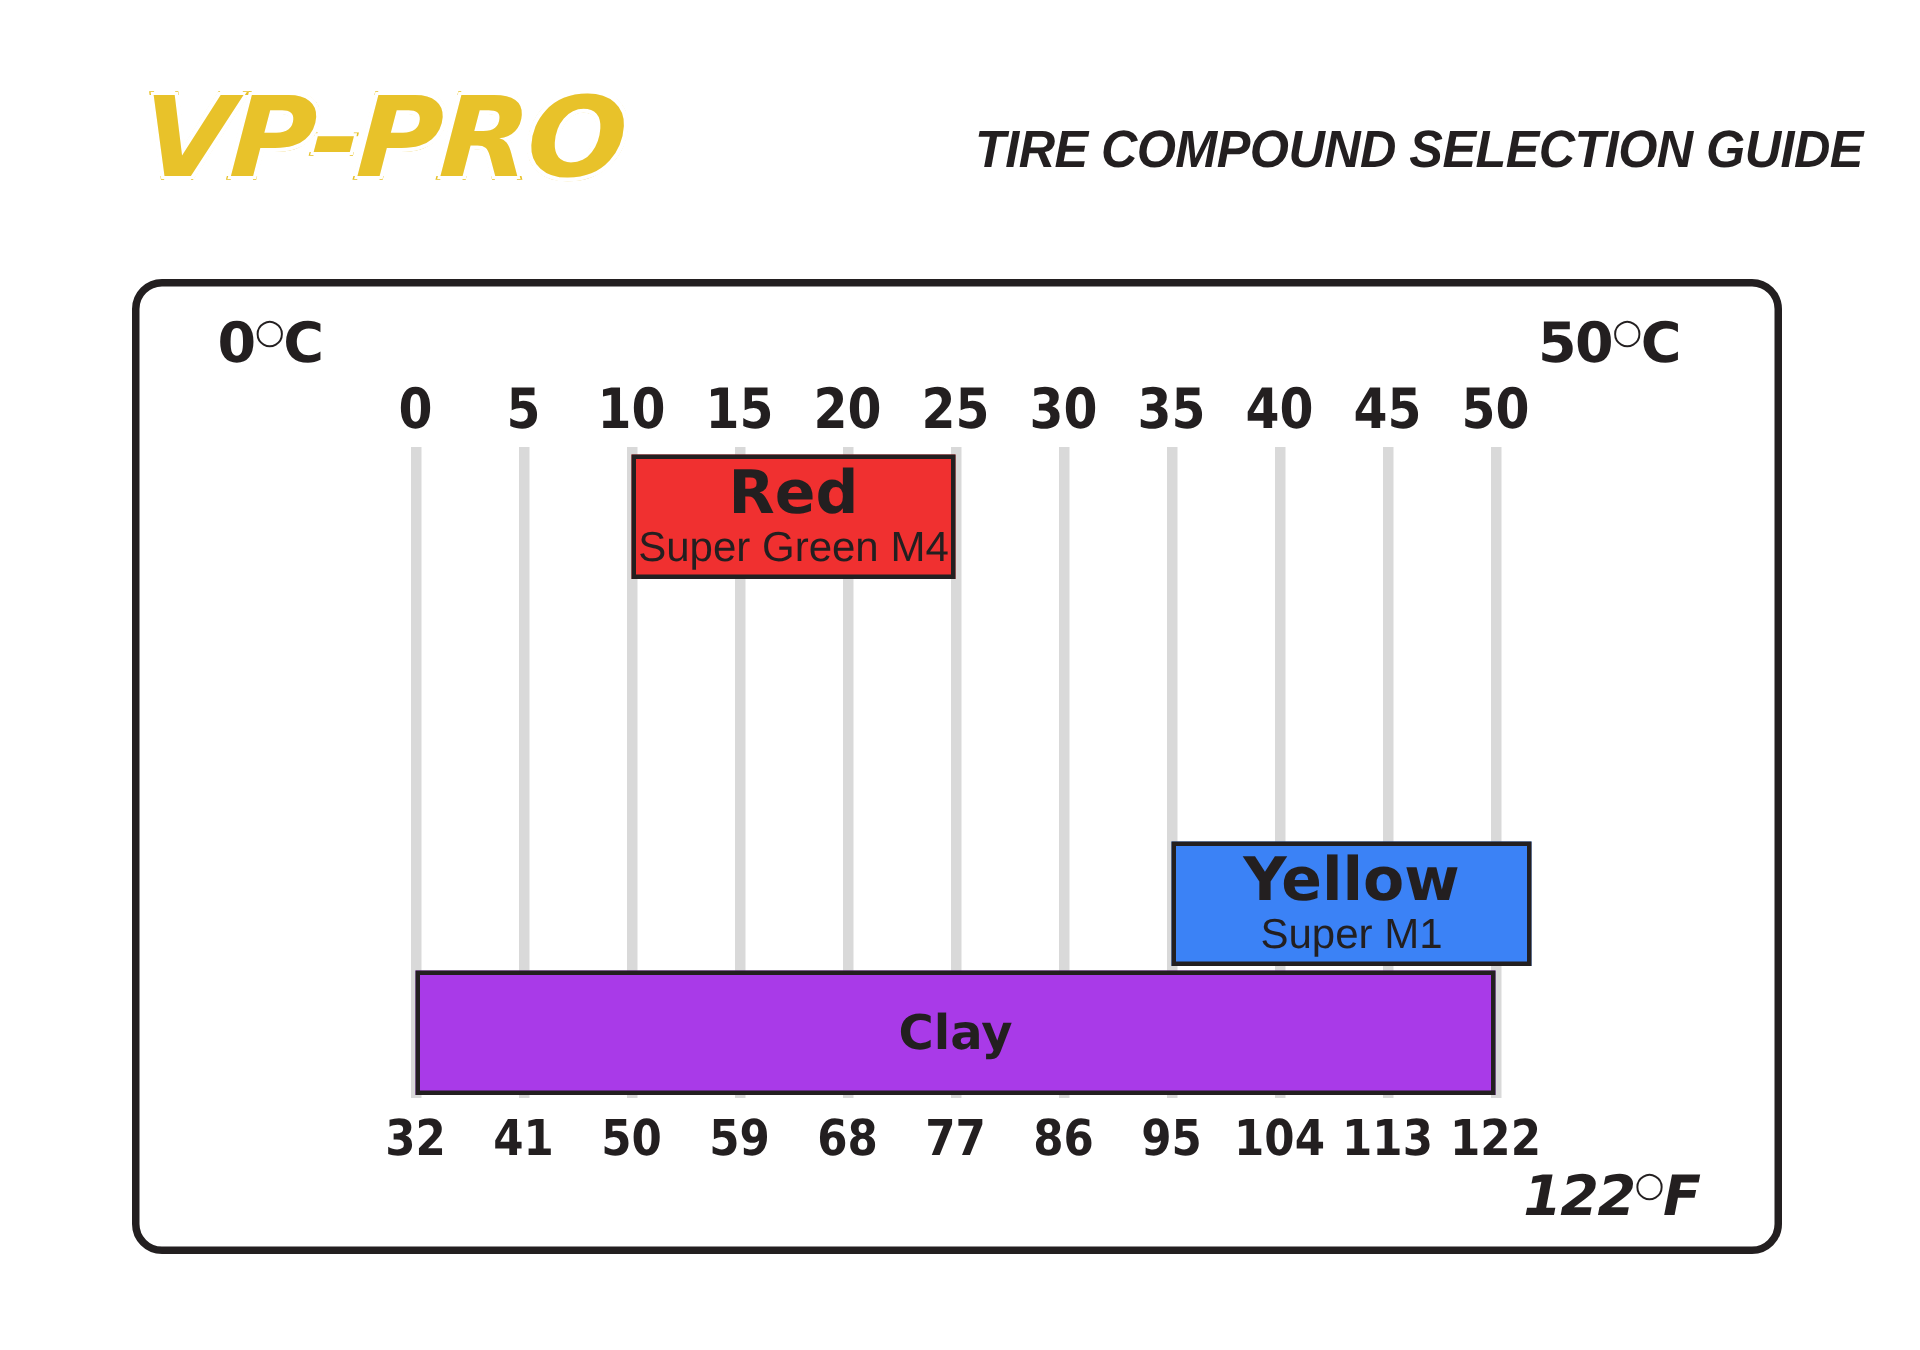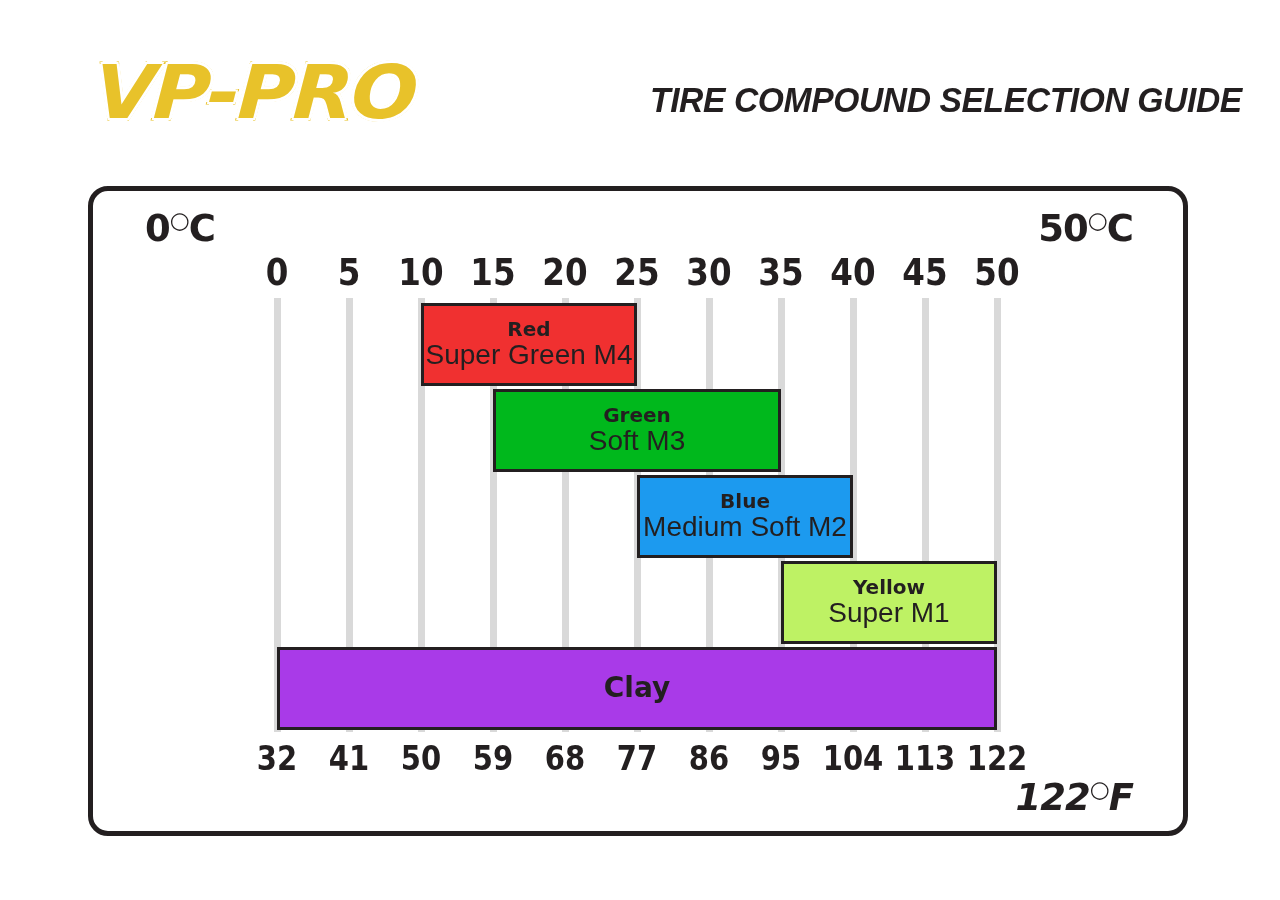--- a/index.html
+++ b/index.html
@@ -87,21 +87,21 @@
   .corner-label {
     position: absolute;
     font-family: "DejaVu Sans", sans-serif;
     font-size: 37px;
     font-weight: bold;
     color: #231f20;
     white-space: nowrap;
     letter-spacing: -1px;
   }
   .corner-c-left   { left: 52px;  top: 16px; }
-  .corner-c-right  { right: 50px; top: 16px; }
+  .corner-c-right  { right: 63px; top: 16px; }
   .corner-f-left   { left: 52px;  bottom: 12px; }
   .corner-f-right  { right: 50px; bottom: 12px; font-style: italic; }
 
   .deg-ring {
     font-size: 0.62em;
     vertical-align: 0.55em;
     font-weight: bold;
   }
 
   
@@ -168,38 +168,38 @@
     border: 3px solid #231f20;
     display: flex;
     flex-direction: column;
     align-items: center;
     justify-content: center;
     overflow: hidden;
   }
 
   .bar-name {
     font-family: "DejaVu Sans", sans-serif;
-    font-size: 20px;
+    font-size: 40px;
     font-weight: bold;
     color: #231f20;
     line-height: 1.02;
     white-space: nowrap;
   }
 
   .bar-desc {
     font-family: "Liberation Sans", sans-serif;
     font-size: 28px;
     font-weight: normal;
     color: #231f20;
     line-height: 1.08;
     white-space: nowrap;
   }
 
   .bar-solo .bar-name {
-    font-size: 28px;
+    font-size: 32px;
   }
 </style>
 </head>
 <body>
 
 <div class="page">
 
   <div class="header">
     <div class="logo">
       <div class="logo-text">VP-PRO</div>
@@ -241,29 +241,21 @@
           <div class="tick tick-c" style="left: 688px;">35</div>
           <div class="tick tick-c" style="left: 760px;">40</div>
           <div class="tick tick-c" style="left: 832px;">45</div>
           <div class="tick tick-c" style="left: 904px;">50</div>
         </div>
       <div class="bars" id="bars">
           <div class="bar" style="left: 328px; width: 216px; top: 0px; background: rgb(240, 48, 48); border-color: rgb(35, 31, 32);">
             <div class="bar-name" style="color: rgb(35, 31, 32);">Red</div>
             <div class="bar-desc" style="color: rgb(35, 31, 32);">Super Green M4</div>
           </div>
-          <div class="bar" style="left: 400px; width: 288px; top: 86px; background: rgb(0, 184, 28); border-color: rgb(35, 31, 32);">
-            <div class="bar-name" style="color: rgb(35, 31, 32);">Green</div>
-            <div class="bar-desc" style="color: rgb(35, 31, 32);">Soft M3</div>
-          </div>
-          <div class="bar" style="left: 544px; width: 216px; top: 172px; background: rgb(28, 154, 239); border-color: rgb(35, 31, 32);">
-            <div class="bar-name" style="color: rgb(35, 31, 32);">Blue</div>
-            <div class="bar-desc" style="color: rgb(35, 31, 32);">Medium Soft M2</div>
-          </div>
-          <div class="bar" style="left: 688px; width: 216px; top: 258px; background: #bef264; border-color: rgb(35, 31, 32);">
+          <div class="bar" style="left: 688px; width: 240px; top: 258px; background: #3b82f6; border-color: rgb(35, 31, 32);">
             <div class="bar-name" style="color: rgb(35, 31, 32);">Yellow</div>
             <div class="bar-desc" style="color: rgb(35, 31, 32);">Super M1</div>
           </div>
           <div class="bar bar-solo" style="left: 184px; width: 720px; top: 344px; background: rgb(169, 58, 232); border-color: rgb(35, 31, 32);">
             <div class="bar-name" style="color: rgb(35, 31, 32);">Clay</div>
           </div>
         </div>
       <div class="tick-row tick-row-f" id="ticks-f">
           <div class="tick tick-f" style="left: 184px;">32</div>
           <div class="tick tick-f" style="left: 256px;">41</div>

